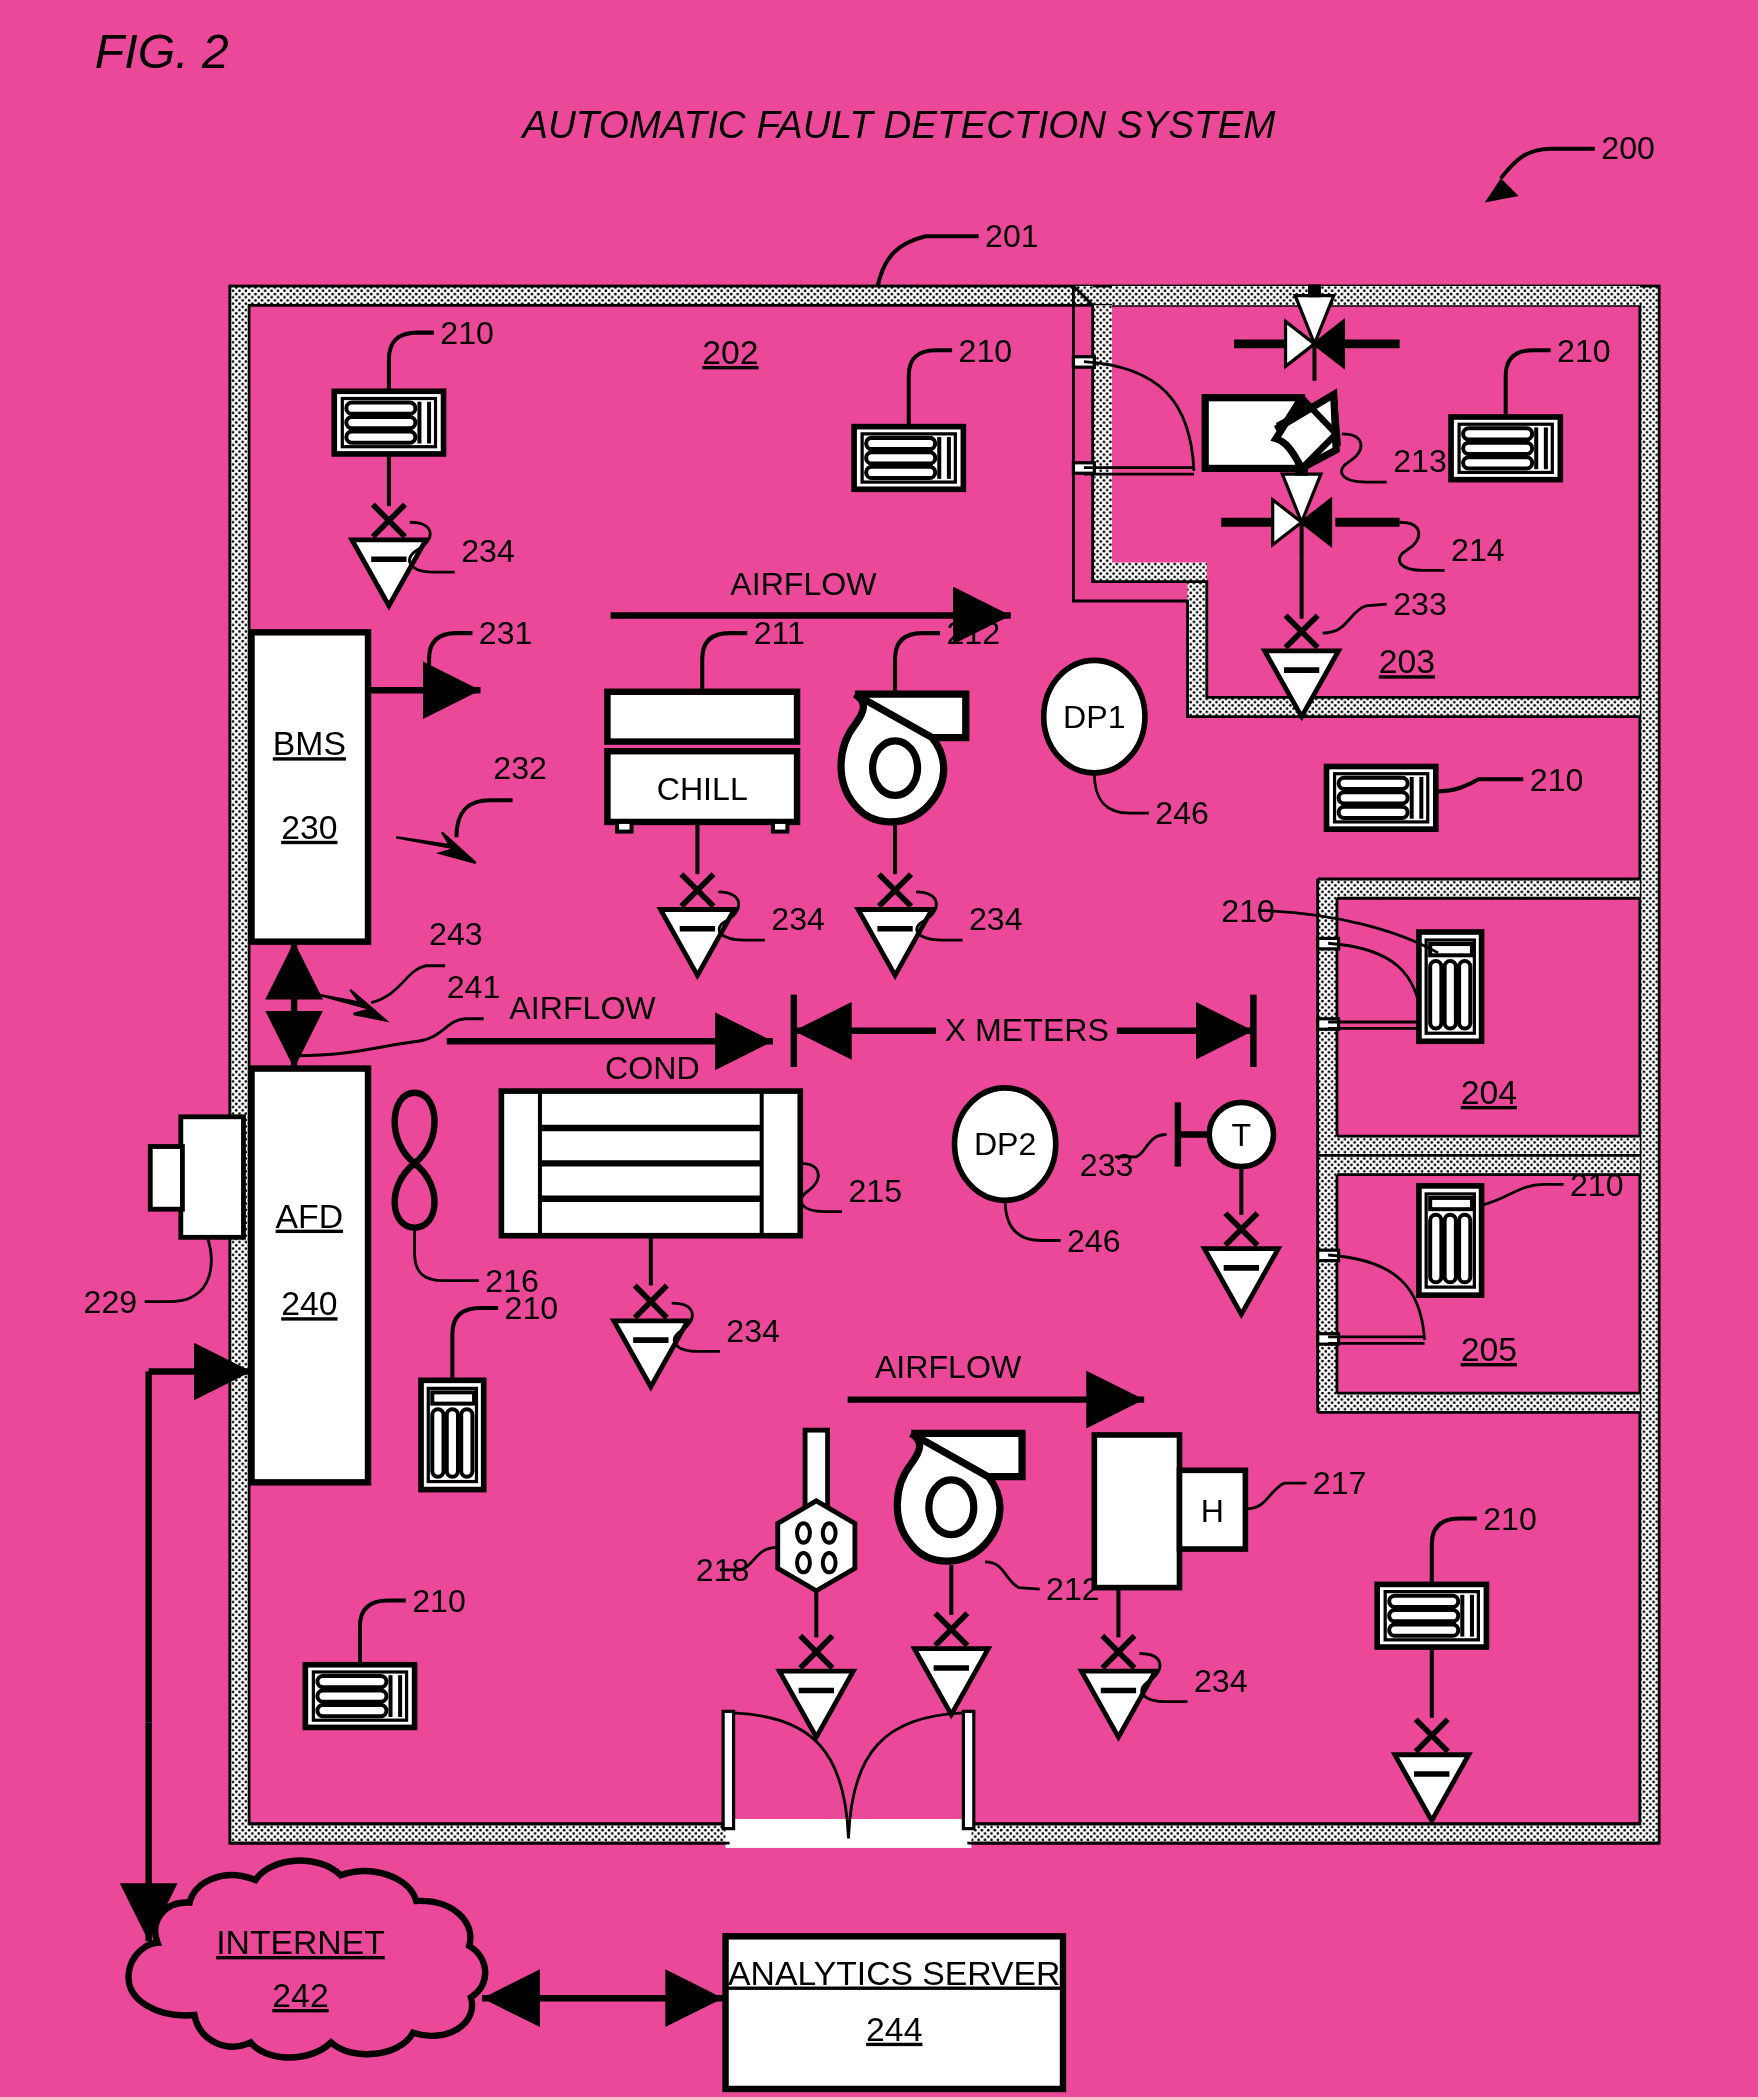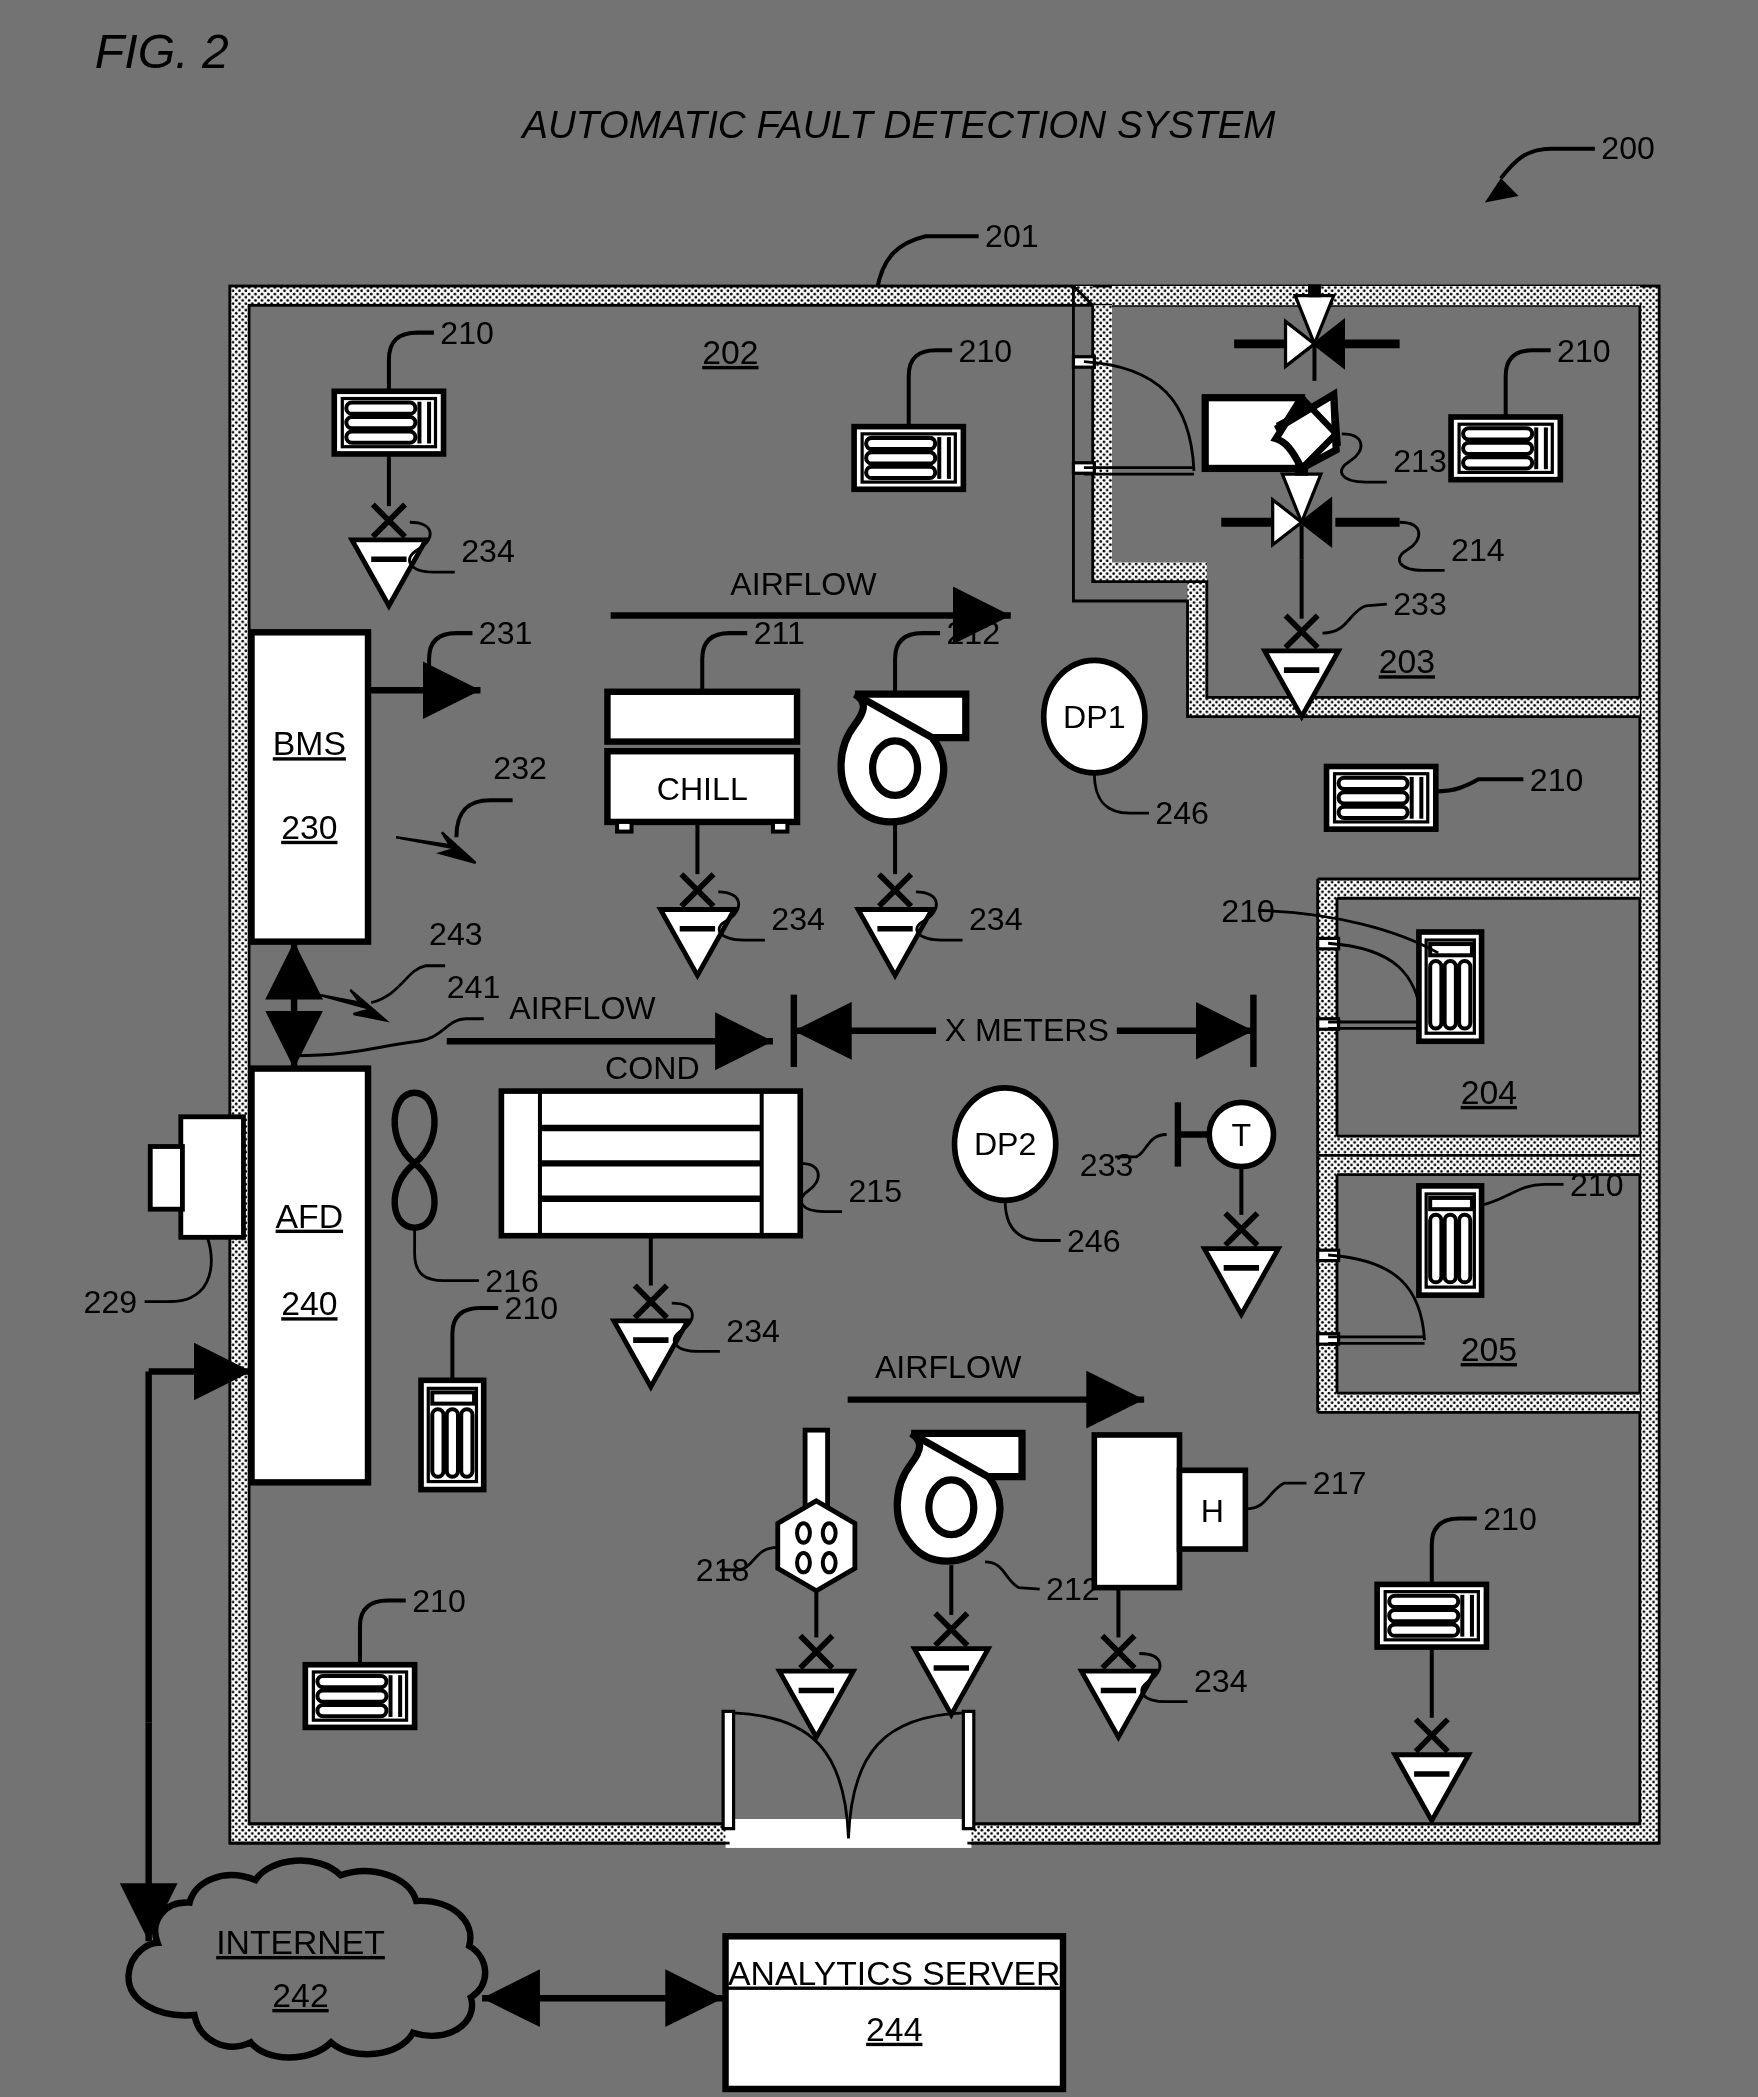--- a/index.html
+++ b/index.html
@@ -9,21 +9,21 @@
     background: #ffffff;
   }
   body {
     font-family: "Liberation Sans", sans-serif;
     color: #000000;
   }
   #page {
     position: relative;
     width: 1758px;
     height: 2097px;
-    background: #737373;
+    background: #ec4899;
     overflow: hidden;
   }
   #figure-svg {
     position: absolute;
     left: 0;
     top: 0;
     width: 1758px;
     height: 2097px;
     display: block;
   }

